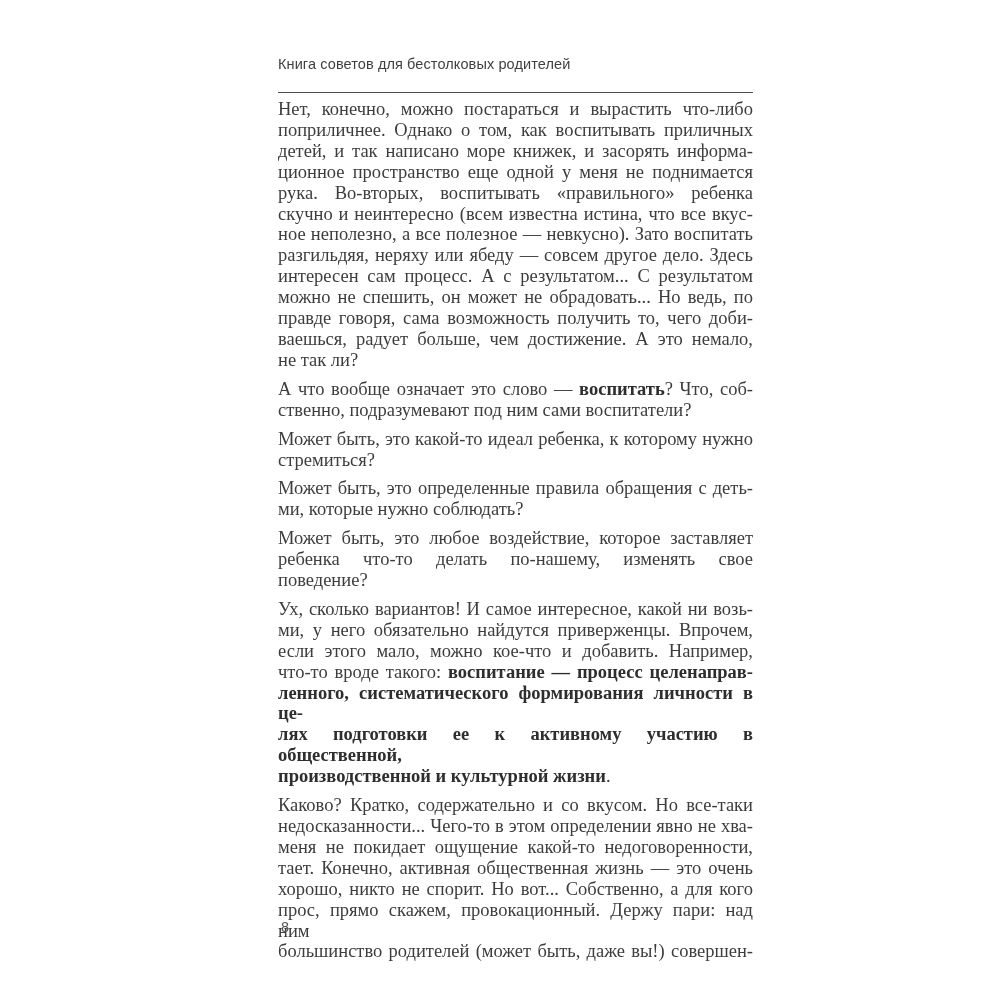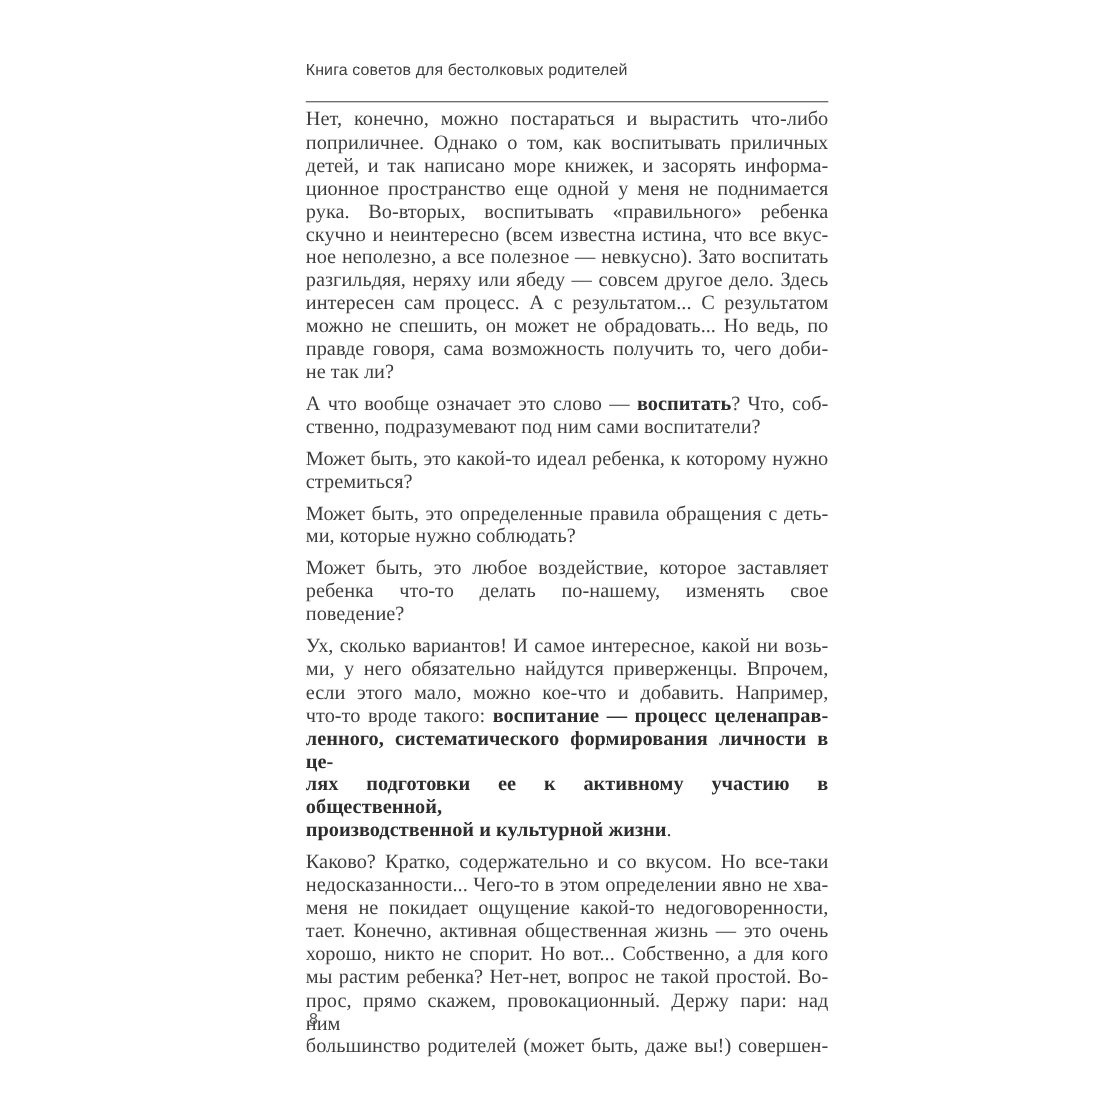--- a/index.html
+++ b/index.html
@@ -82,20 +82,21 @@
         <div class="text-line"><span class="seg">поприличнее. Однако о том, как воспитывать приличных</span></div>
         <div class="text-line"><span class="seg">детей, и так написано море книжек, и засорять информа-</span></div>
         <div class="text-line"><span class="seg">ционное пространство еще одной у меня не поднимается</span></div>
         <div class="text-line"><span class="seg">рука. Во-вторых, воспитывать «правильного» ребенка</span></div>
         <div class="text-line"><span class="seg">скучно и неинтересно (всем известна истина, что все вкус-</span></div>
         <div class="text-line"><span class="seg">ное неполезно, а все полезное — невкусно). Зато воспитать</span></div>
         <div class="text-line"><span class="seg">разгильдяя, неряху или ябеду — совсем другое дело. Здесь</span></div>
         <div class="text-line"><span class="seg">интересен сам процесс. А с результатом... С результатом</span></div>
         <div class="text-line"><span class="seg">можно не спешить, он может не обрадовать... Но ведь, по</span></div>
         <div class="text-line"><span class="seg">правде говоря, сама возможность получить то, чего доби-</span></div>
+        <div class="text-line"><span class="seg">ваешься, радует больше, чем достижение. А это немало,</span></div>
         <div class="text-line last"><span class="seg">не так ли?</span></div>
       </div>
       <div class="paragraph">
         <div class="text-line"><span class="seg">А что вообще означает это слово — </span><span class="seg-bold">воспитать</span><span class="seg">? Что, соб-</span></div>
         <div class="text-line last"><span class="seg">ственно, подразумевают под ним сами воспитатели?</span></div>
       </div>
       <div class="paragraph">
         <div class="text-line"><span class="seg">Может быть, это какой-то идеал ребенка, к которому нужно</span></div>
         <div class="text-line last"><span class="seg">стремиться?</span></div>
       </div>
@@ -115,21 +116,20 @@
         <div class="text-line"><span class="seg-bold">ленного, систематического формирования личности в це-</span></div>
         <div class="text-line"><span class="seg-bold">лях подготовки ее к активному участию в общественной,</span></div>
         <div class="text-line last"><span class="seg-bold">производственной и культурной жизни</span><span class="seg">.</span></div>
       </div>
       <div class="paragraph">
         <div class="text-line"><span class="seg">Каково? Кратко, содержательно и со вкусом. Но все-таки</span></div>
         <div class="text-line"><span class="seg">недосказанности... Чего-то в этом определении явно не хва-</span></div>
         <div class="text-line"><span class="seg">меня не покидает ощущение какой-то недоговоренности,</span></div>
         <div class="text-line"><span class="seg">тает. Конечно, активная общественная жизнь — это очень</span></div>
         <div class="text-line"><span class="seg">хорошо, никто не спорит. Но вот... Собственно, а для кого</span></div>
-        <div class="text-line"><span class="seg">мы растим ребенка? Нет-нет, вопрос не такой простой. Во-</span></div>
         <div class="text-line"><span class="seg">прос, прямо скажем, провокационный. Держу пари: над ним</span></div>
         <div class="text-line"><span class="seg">большинство родителей (может быть, даже вы!) совершен-</span></div>
       </div>
     </div>
 
   <div class="page-number">8</div>
 
 </div>
 
 </body></html>

